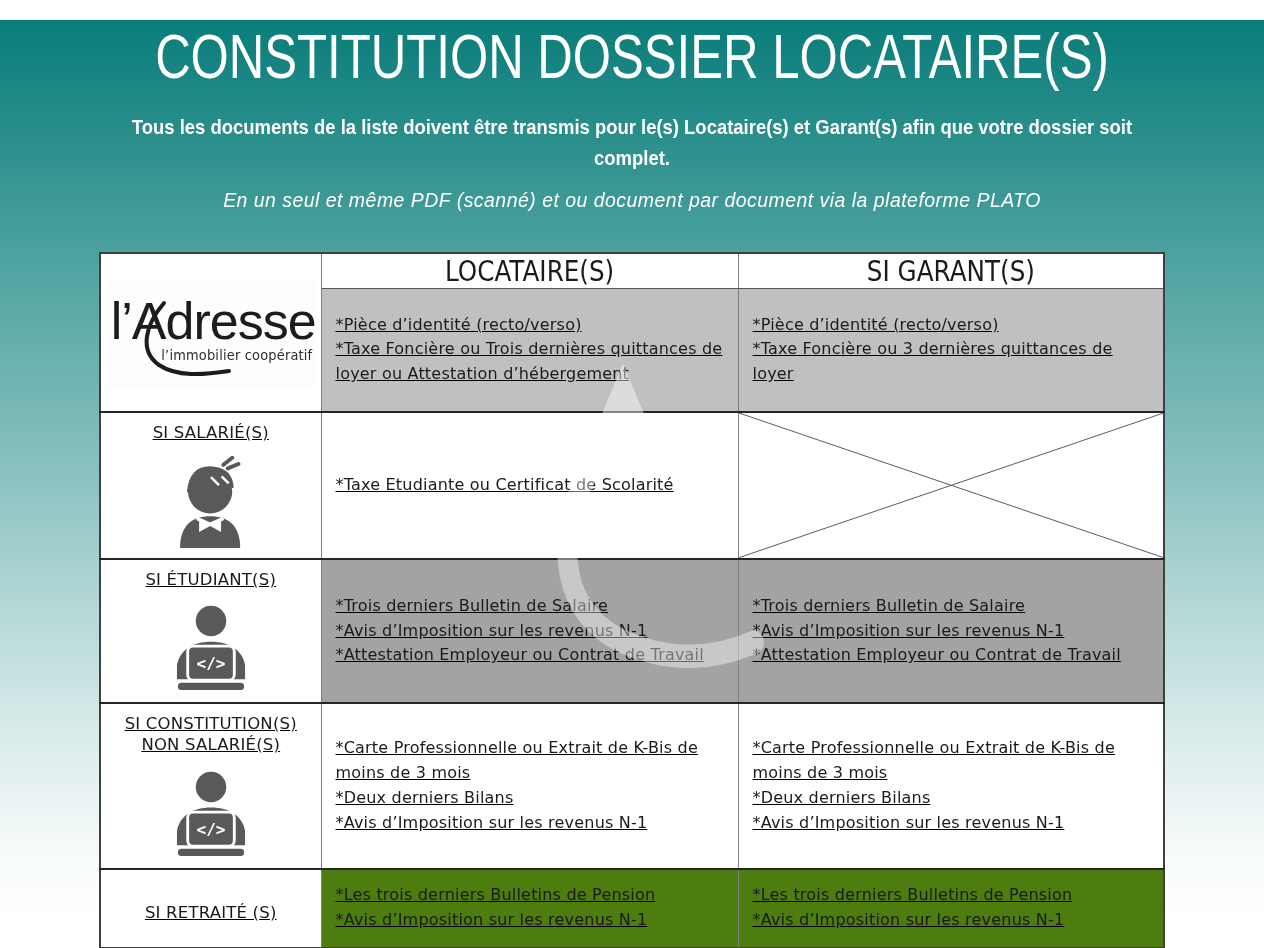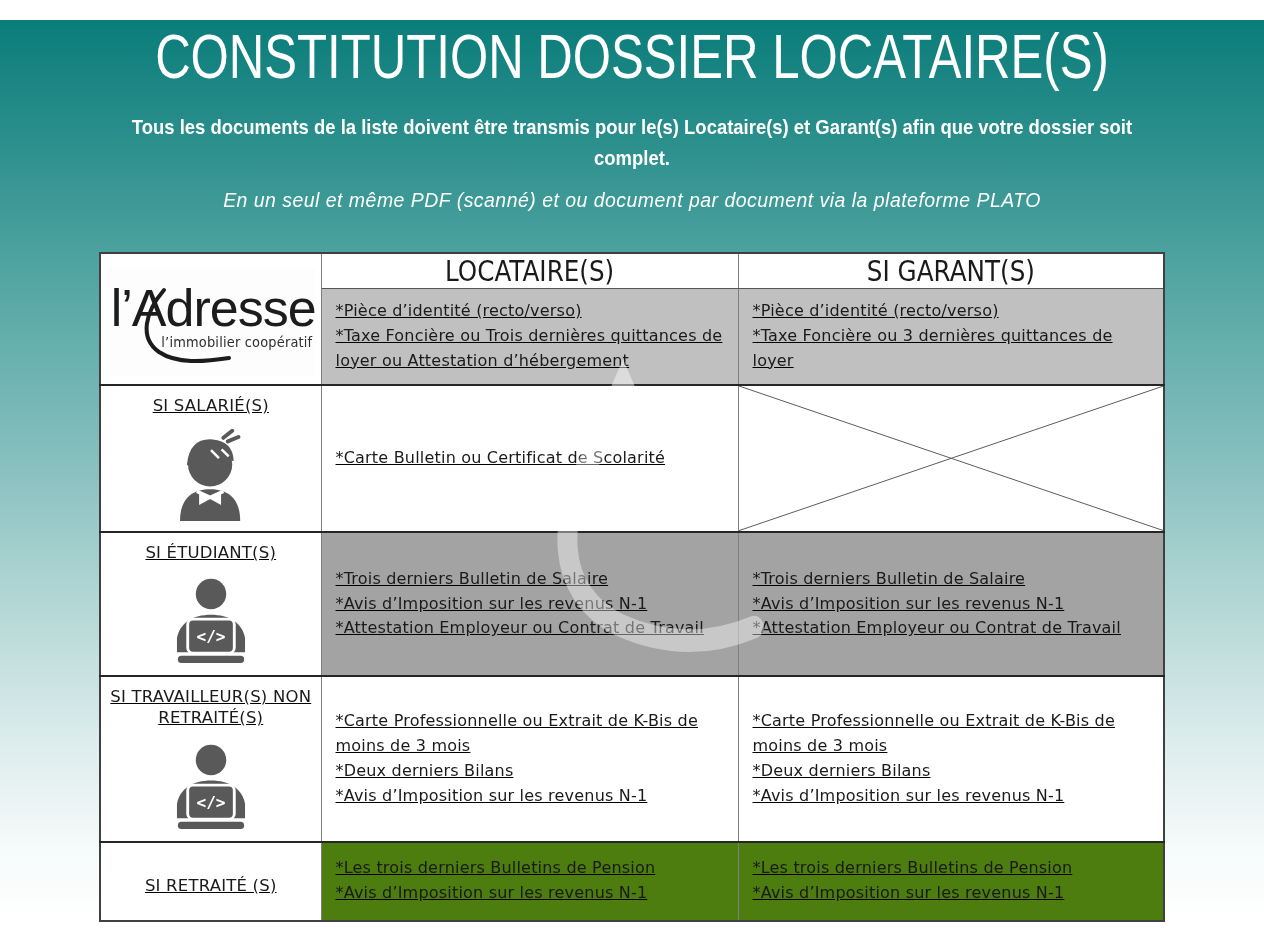--- a/index.html
+++ b/index.html
@@ -63,21 +63,21 @@
     table-layout:fixed;
     background:#ffffff;
     border:2px solid #404040;
     font-family:"DejaVu Sans","Liberation Sans",sans-serif;
     color:#1a1a1a;
   }
   col.c-label{ width:221px; }
   col.c-loc{ width:417px; }
   col.c-gar{ width:426px; }
   tr.r-head   { height:33px; }
-  tr.r-ident  { height:97px; }
+  tr.r-ident  { height:124px; }
   tr.r-etud   { height:127px; }
   tr.r-sala   { height:121px; }
   tr.r-trav   { height:136px; }
   tr.r-retr   { height:79px; }
   th, td{ border:1px solid #7f7f7f; }
   th{
     background:#ffffff;
     font-weight:400;
     font-size:29px;
     text-align:center;
@@ -198,21 +198,21 @@
             <path d="M31 5 l5 -4 M33.5 7 l6 -2.5" stroke="#595959" stroke-width="2.2" stroke-linecap="round"></path>
             <circle cx="23.5" cy="20" r="12.5" fill="#595959"></circle>
             <path d="M11 20 Q12.5 5.5 25 6.5 Q35.5 7.5 36.2 17.5 L29.5 12.5 L26 17 L20.5 12.8 Q15.5 16.5 11 20 Z" fill="#595959" stroke="#595959" stroke-width="1.2" stroke-linejoin="round"></path>
             <path d="M30 11.5 l4 4 M24 12 l4.5 4.5" stroke="#ffffff" stroke-width="1.4"></path>
             <path d="M6.5 52 C6.5 39 13.5 34 23.5 34 C33.5 34 40.5 39 40.5 52 Z" fill="#595959"></path>
             <path d="M16 35.2 l7.5 3.4 l7.5 -3.4" fill="none" stroke="#ffffff" stroke-width="2"></path>
             <path d="M23.5 39.5 l-6.2 -3.4 v6.8 Z" fill="#ffffff"></path>
             <path d="M23.5 39.5 l6.2 -3.4 v6.8 Z" fill="#ffffff"></path>
           </svg>
         </td>
-        <td class="cell bg-white">*Carte Bulletin ou Certificat de Scolarité</td>
+        <td class="cell bg-white">*Taxe Etudiante ou Certificat de Scolarité</td>
         <td class="crossed bg-white">
           <svg>
             <line x1="0" y1="0" x2="100%" y2="100%" stroke="#5c5c5c" stroke-width="1"></line>
             <line x1="0" y1="100%" x2="100%" y2="0" stroke="#5c5c5c" stroke-width="1"></line>
           </svg>
         </td>
       </tr>
 
       <tr class="r-sala">
         <td class="label-cell">
@@ -228,21 +228,21 @@
         <td class="cell bg-light">*Trois derniers Bulletin de Salaire
 *Avis d’Imposition sur les revenus N-1
 *Attestation Employeur ou Contrat de Travail</td>
         <td class="cell bg-light">*Trois derniers Bulletin de Salaire
 *Avis d’Imposition sur les revenus N-1
 *Attestation Employeur ou Contrat de Travail</td>
       </tr>
 
       <tr class="r-trav">
         <td class="label-cell">
-          <div class="row-label">SI TRAVAILLEUR(S) NON RETRAITÉ(S)</div>
+          <div class="row-label">SI CONSTITUTION(S) NON SALARIÉ(S)</div>
           <svg class="label-icon" width="86" height="90" viewBox="0 0 48 50">
             <circle cx="24" cy="10.5" r="8.5" fill="#595959"></circle>
             <path d="M5 35 C6.5 26.5 14 22 24 22 C34 22 41.5 26.5 43 35 L43 43 L5 43 Z" fill="#595959"></path>
             <rect x="11" y="24.5" width="26" height="19" rx="3" fill="#595959" stroke="#ffffff" stroke-width="1.6"></rect>
             <text x="24" y="37.5" font-size="9" font-weight="bold" fill="#ffffff" text-anchor="middle" font-family="DejaVu Sans Mono, monospace">&lt;/&gt;</text>
             <rect x="5.5" y="45" width="37" height="4" rx="2" fill="#595959"></rect>
           </svg>
         </td>
         <td class="cell bg-white">*Carte Professionnelle ou Extrait de K-Bis de moins de 3 mois
 *Deux derniers Bilans

